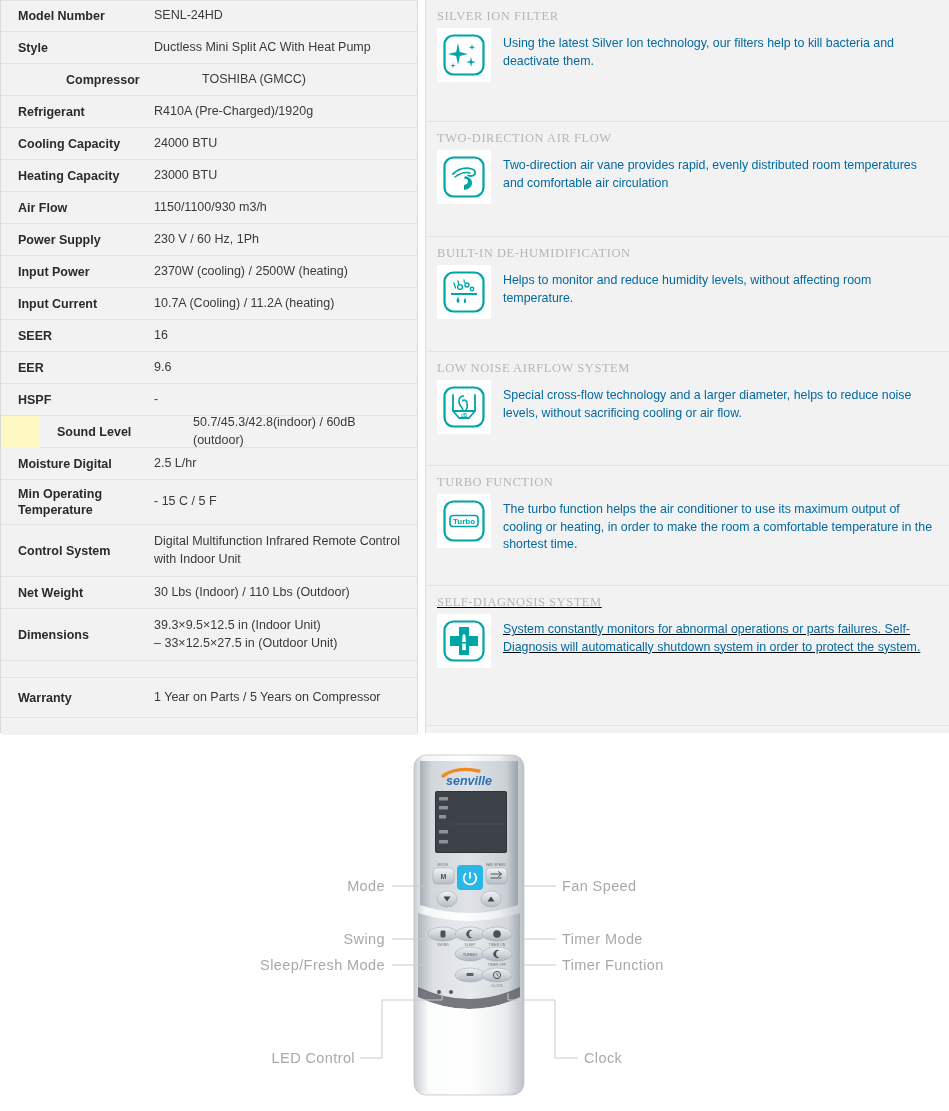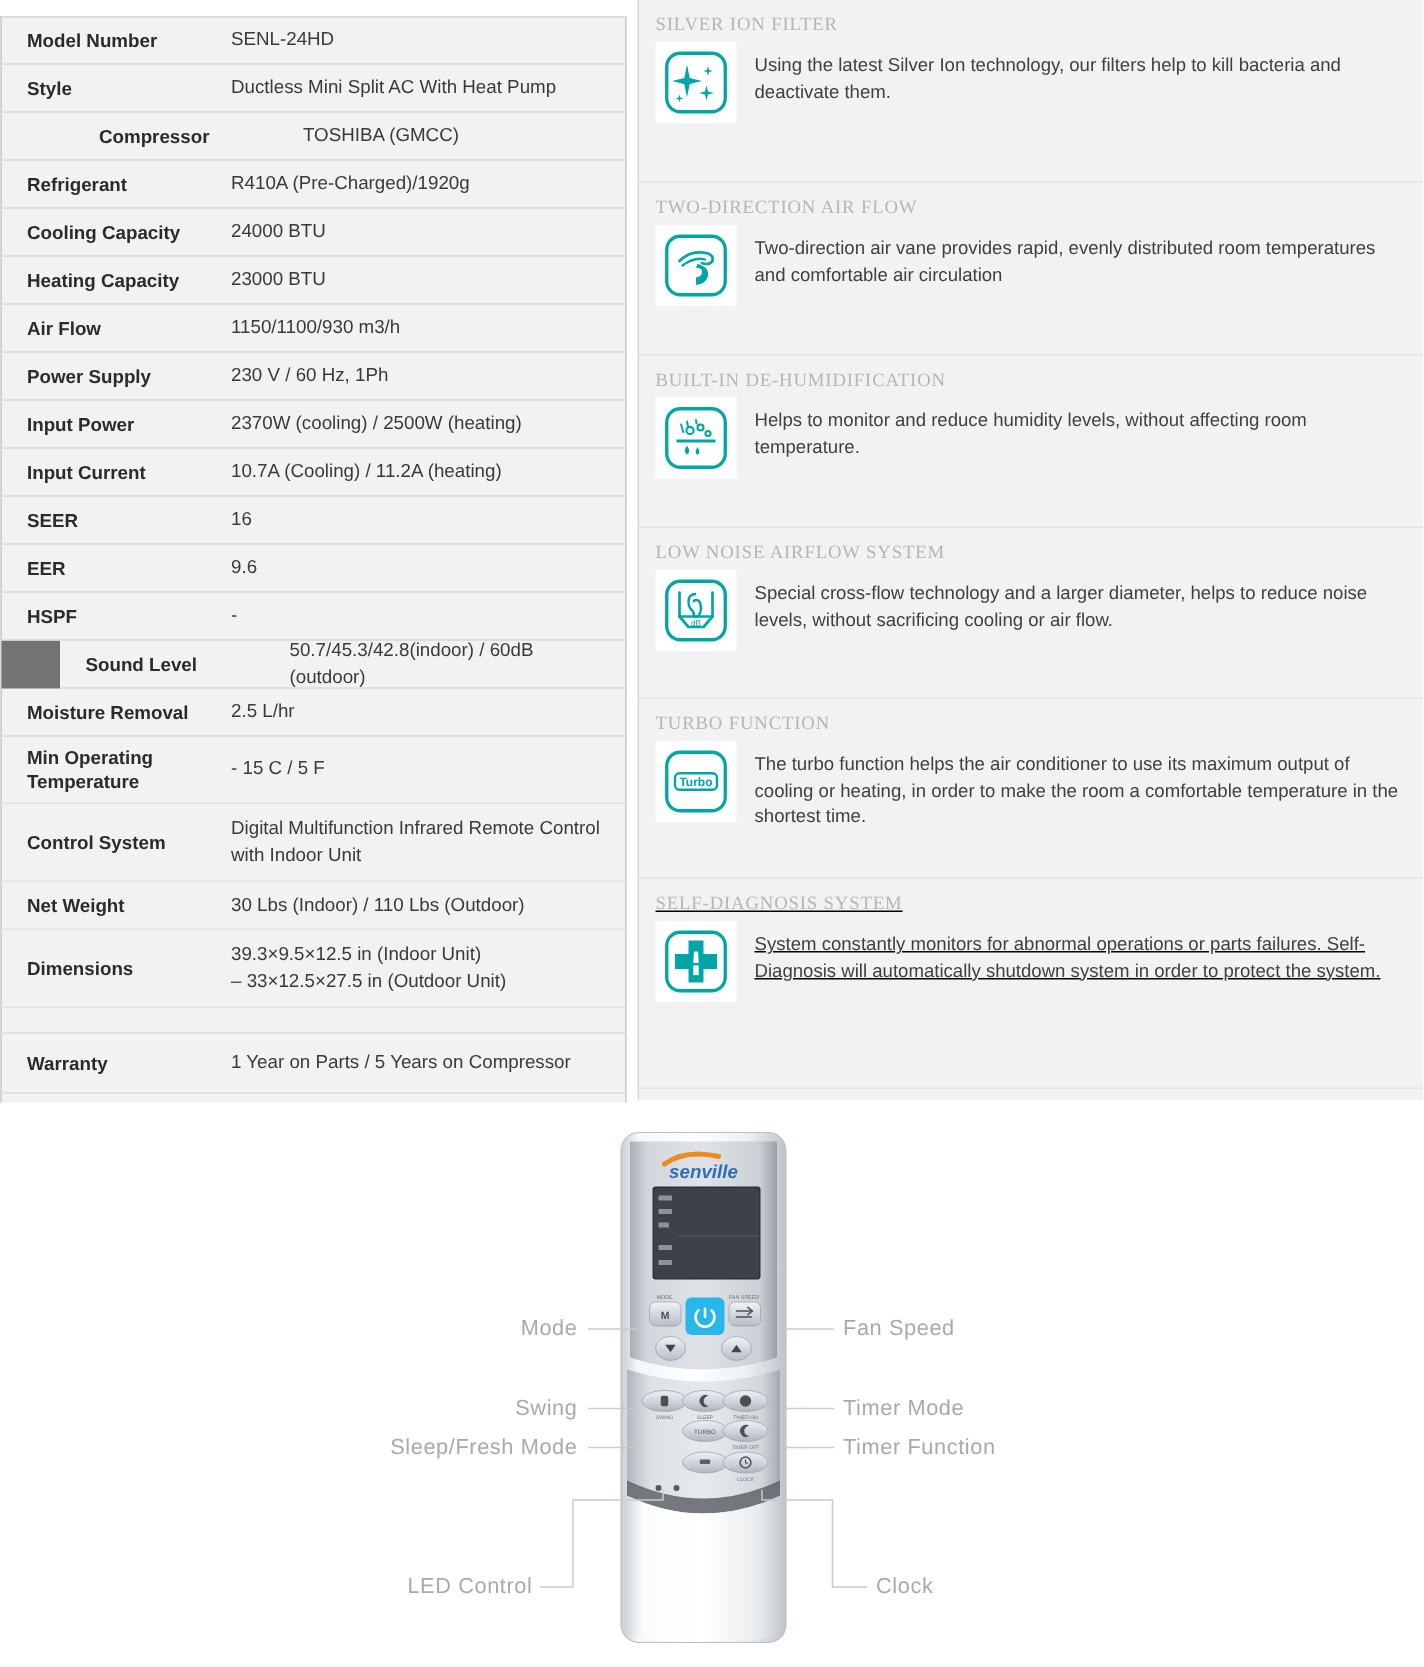--- a/index.html
+++ b/index.html
@@ -7,22 +7,22 @@
     width:949px;height:1111px;position:relative;overflow:hidden;
     font-family:"Liberation Sans","DejaVu Sans",sans-serif;
     -webkit-font-smoothing:antialiased;
   }
 
   
   #top-area{position:absolute;left:0;top:0;width:949px;height:735px;}
 
   
   #spec-table{
-    position:absolute;left:0;top:11px;width:418px;height:733px;
-    background:#737373;border-left:1px solid #d9d9d9;border-right:1px solid #dcdcdc;
+    position:absolute;left:0;top:0;width:418px;height:733px;
+    background:#fef9c3;border-left:1px solid #d9d9d9;border-right:1px solid #dcdcdc;
     box-sizing:border-box;
   }
   .spec-row{
     display:flex;align-items:center;
     border-bottom:1px solid #e2e2e2;
     box-sizing:border-box;
     background:#f2f2f2;
   }
   .spec-row:first-child{border-top:1px solid #e2e2e2;}
   .spec-label{
@@ -52,21 +52,21 @@
     font-variant:small-caps;text-transform:uppercase;
     margin:0 0 4px 0;white-space:nowrap;
   }
   .feature-body{display:flex;align-items:flex-start;}
   .feature-icon{
     width:54px;height:54px;flex:0 0 54px;background:#ffffff;
     display:flex;align-items:center;justify-content:center;margin-right:12px;
   }
   .feature-icon svg{display:block;}
   .feature-text{
-    font-size:12.4px;color:#404040;line-height:1.42;padding-top:7px;
+    font-size:12.4px;color:#0369a1;line-height:1.42;padding-top:7px;
   }
 
   
   #remote-area{position:absolute;left:0;top:735px;width:949px;height:376px;background:#fff;}
   #remote-svg{position:absolute;left:0;top:0;}
   .callout-label{
     position:absolute;font-size:14.5px;color:#a9a9ad;white-space:nowrap;
     letter-spacing:.4px;
   }
   .callout-label.right-al{text-align:right;}
@@ -127,21 +127,21 @@
       </div>
       <div class="spec-row" style="height: 32px;">
         <div class="spec-label">HSPF</div>
         <div class="spec-value">-</div>
       </div>
       <div class="spec-row" style="height: 32px; margin-left: 39px;">
         <div class="spec-label">Sound Level</div>
         <div class="spec-value">50.7/45.3/42.8(indoor) / 60dB (outdoor)</div>
       </div>
       <div class="spec-row" style="height: 32px;">
-        <div class="spec-label">Moisture Removal</div>
+        <div class="spec-label">Moisture Digital</div>
         <div class="spec-value">2.5 L/hr</div>
       </div>
       <div class="spec-row" style="height: 45px;">
         <div class="spec-label">Min Operating Temperature</div>
         <div class="spec-value">- 15 C / 5 F</div>
       </div>
       <div class="spec-row" style="height: 52px;">
         <div class="spec-label">Control System</div>
         <div class="spec-value">Digital Multifunction Infrared Remote Control with Indoor Unit</div>
       </div>

